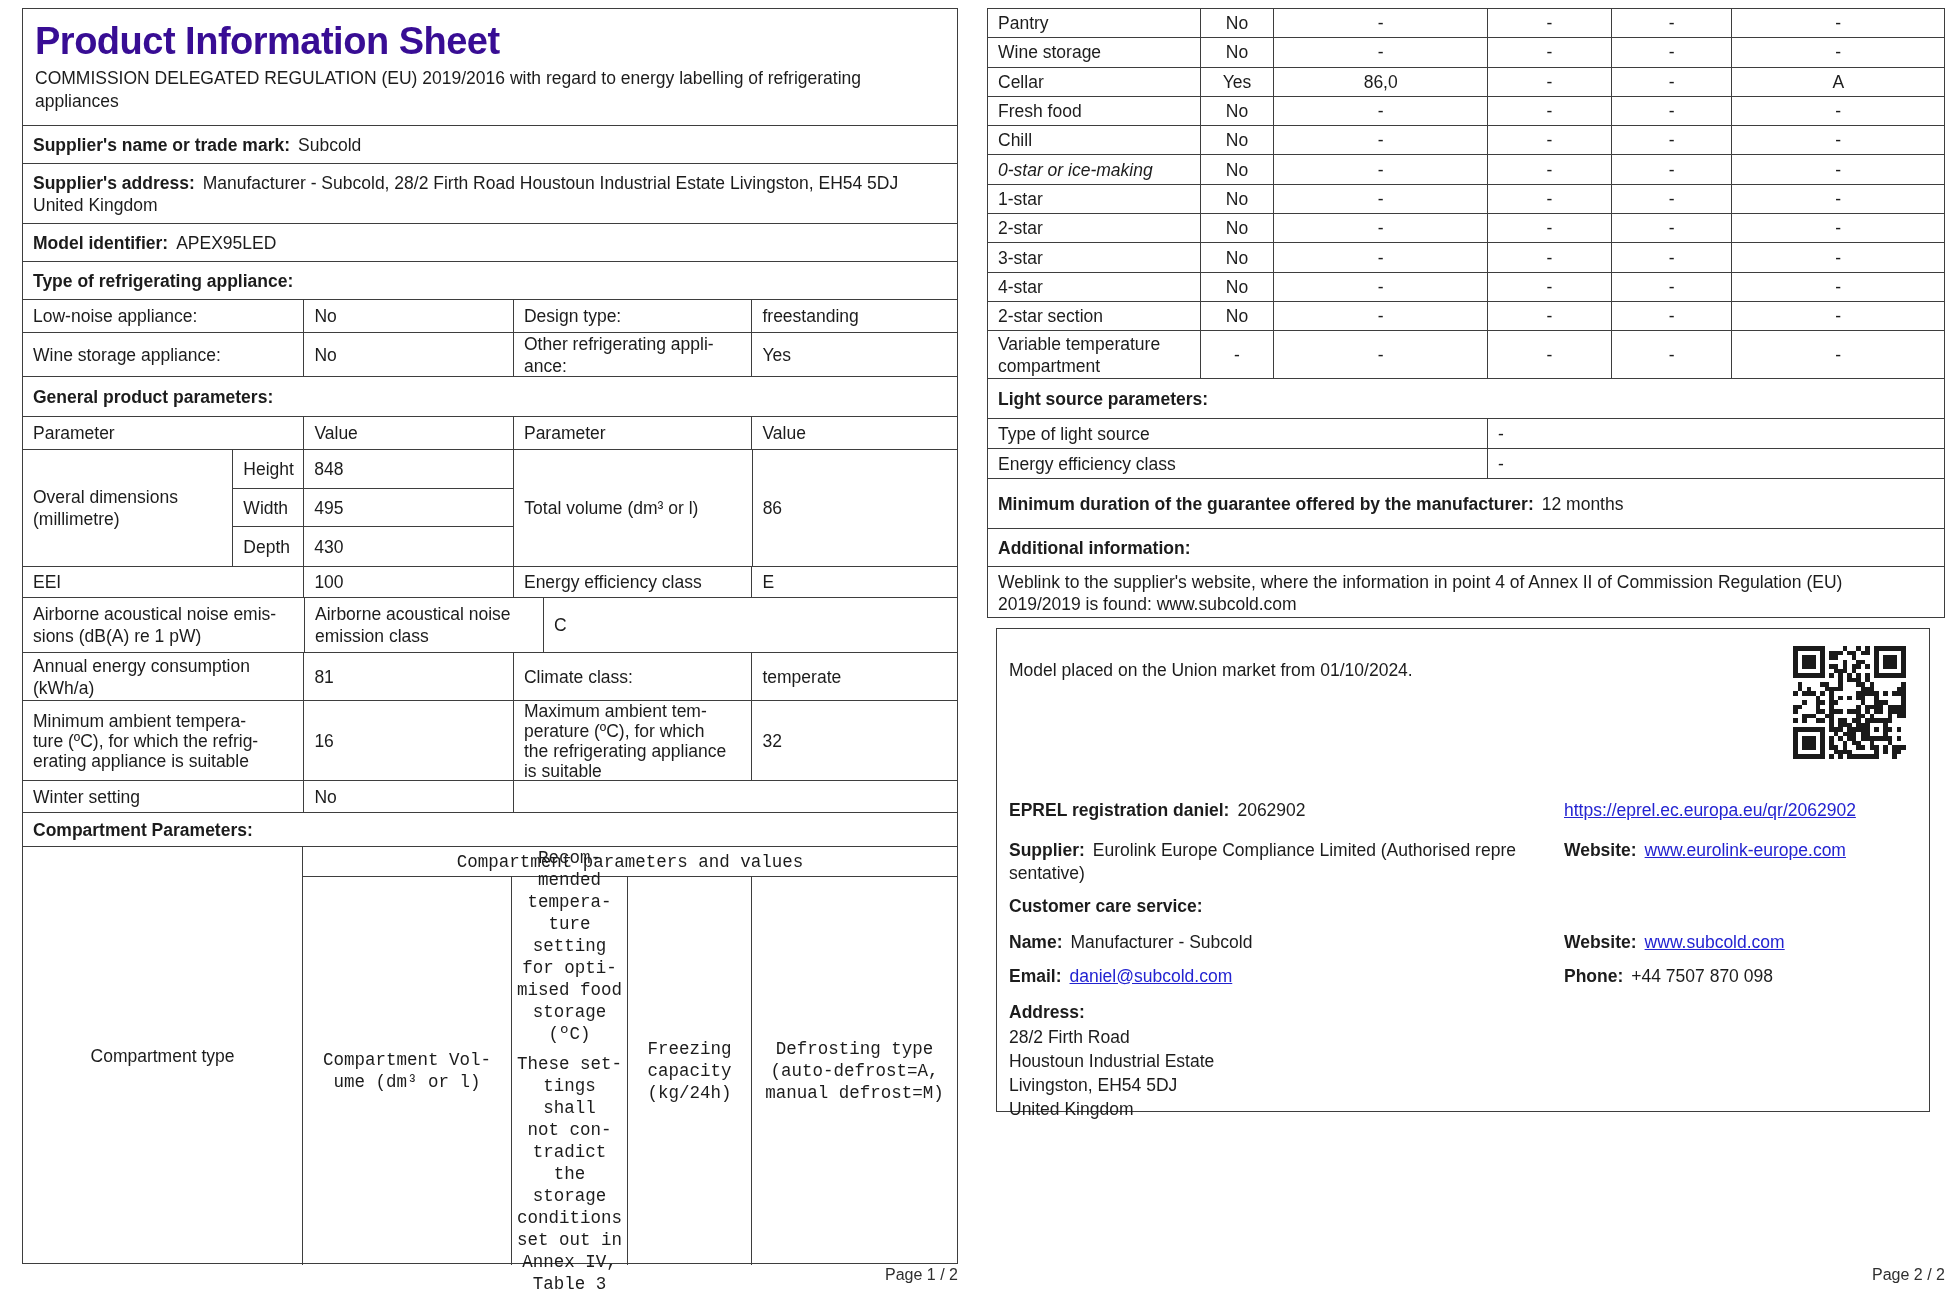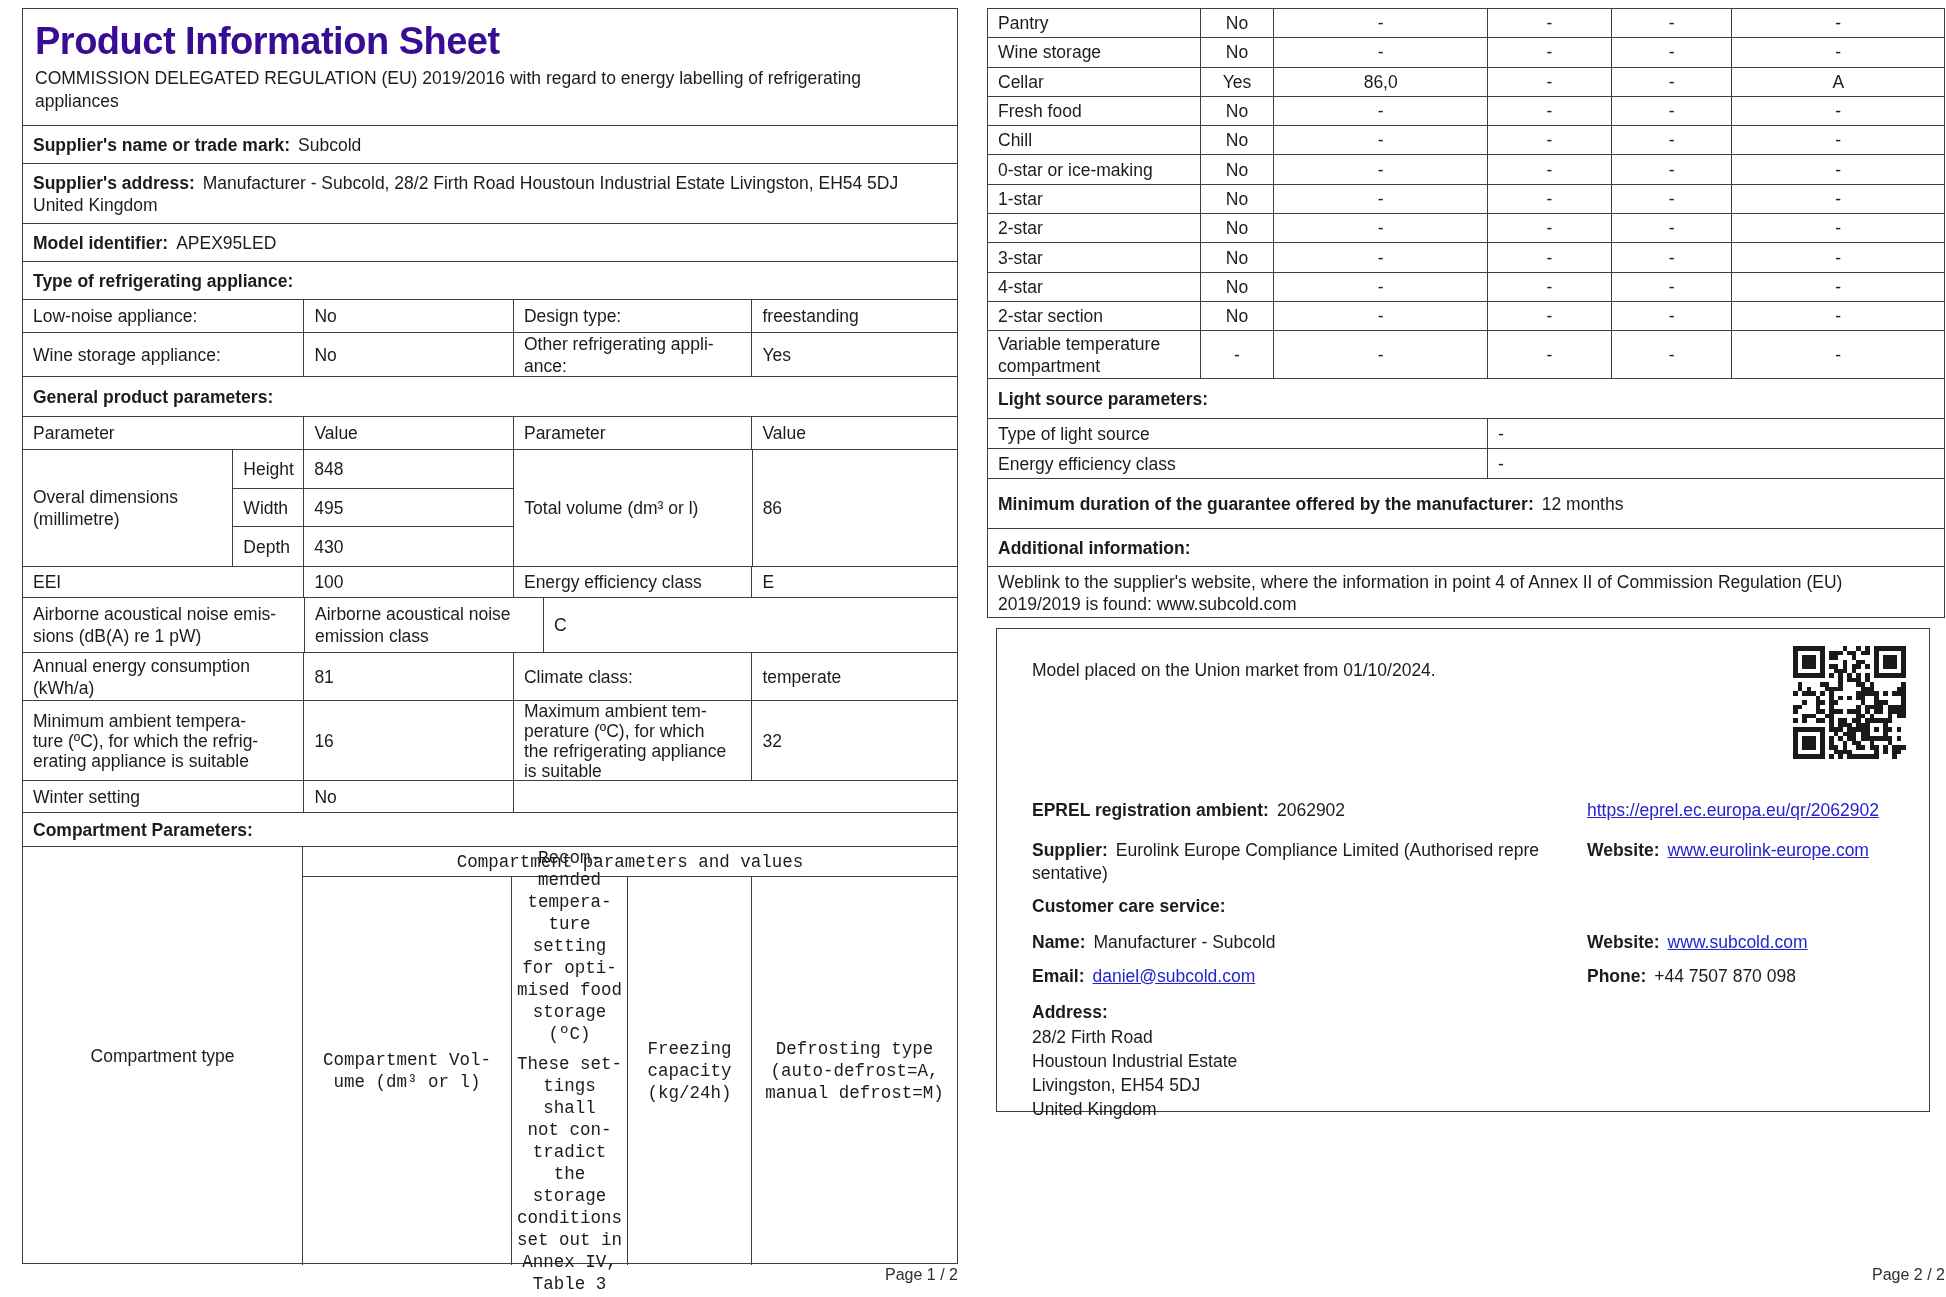--- a/index.html
+++ b/index.html
@@ -20,21 +20,21 @@
   .pre{white-space:pre-line;}
   .b{font-weight:bold;}
   .lbl{font-weight:bold;margin-right:8px;flex:0 0 auto;}
   h1{margin:10px 0 4px 12px;font-size:38px;line-height:44px;color:#380d94;font-weight:bold;letter-spacing:-0.5px;}
   .reg{margin:4px 0 0 12px;width:840px;line-height:23px;}
   a.link{color:#2323d1;text-decoration:underline;cursor:pointer;}
   .footer{position:absolute;font-size:16px;color:#2f2f2f;text-align:right;height:22px;}
   #footer1{left:22px;top:1266px;width:936px;}
   #footer2{left:987px;top:1266px;width:958px;}
   
-  .abs{position:absolute;line-height:23px;margin-left:23px;}
+  .abs{position:absolute;line-height:23px;}
   #qr{position:absolute;left:796px;top:17px;width:113px;height:113px;}
   .rightcol{left:567px;}
   .addr{line-height:24px;}
   .tight{line-height:20px;}
 </style>
 </head>
 <body>
 
 <section class="page" id="page1">
 
@@ -235,21 +235,21 @@
   </div>
   <div class="row" style="height:29.3px;">
     <div class="c" style="width:212px;">Chill</div>
     <div class="c ctr bl" style="width:74px;">No</div>
     <div class="c ctr bl" style="width:214px;">-</div>
     <div class="c ctr bl" style="width:124px;">-</div>
     <div class="c ctr bl" style="width:121px;">-</div>
     <div class="c ctr bl" style="width:213px;">-</div>
   </div>
   <div class="row" style="height:29.3px;">
-    <div class="c" style="width:212px;">0-star or ice-making</div>
+    <div class="c" style="width:212px;font-style:italic;">0-star or ice-making</div>
     <div class="c ctr bl" style="width:74px;">No</div>
     <div class="c ctr bl" style="width:214px;">-</div>
     <div class="c ctr bl" style="width:124px;">-</div>
     <div class="c ctr bl" style="width:121px;">-</div>
     <div class="c ctr bl" style="width:213px;">-</div>
   </div>
   <div class="row" style="height:29.3px;">
     <div class="c" style="width:212px;">1-star</div>
     <div class="c ctr bl" style="width:74px;">No</div>
     <div class="c ctr bl" style="width:214px;">-</div>
@@ -649,21 +649,21 @@
       <rect x="13" y="24" width="1" height="1" fill="#1a1a1a"></rect>
       <rect x="14" y="24" width="1" height="1" fill="#1a1a1a"></rect>
       <rect x="15" y="24" width="1" height="1" fill="#1a1a1a"></rect>
       <rect x="16" y="24" width="1" height="1" fill="#1a1a1a"></rect>
       <rect x="17" y="24" width="1" height="1" fill="#1a1a1a"></rect>
       <rect x="18" y="24" width="1" height="1" fill="#1a1a1a"></rect>
       <rect x="22" y="24" width="1" height="1" fill="#1a1a1a"></rect>
     </svg>
 
   <p class="abs" style="left:12px;top:152px;">
-    <span class="lbl">EPREL registration ambient:</span><span>2062902</span>
+    <span class="lbl">EPREL registration daniel:</span><span>2062902</span>
   </p>
   <p class="abs rightcol" style="top:152px;">
     <a class="link" href="#">https://eprel.ec.europa.eu/qr/2062902</a>
   </p>
 
   <p class="abs pre" style="left:12px;top:192px;max-width:540px;"><span class="lbl">Supplier:</span><span class="pre">Eurolink Europe Compliance Limited (Authorised repre
 sentative)</span></p>
   <p class="abs rightcol" style="top:192px;">
     <span class="lbl">Website:</span><a class="link" href="#">www.eurolink-europe.com</a>
   </p>

